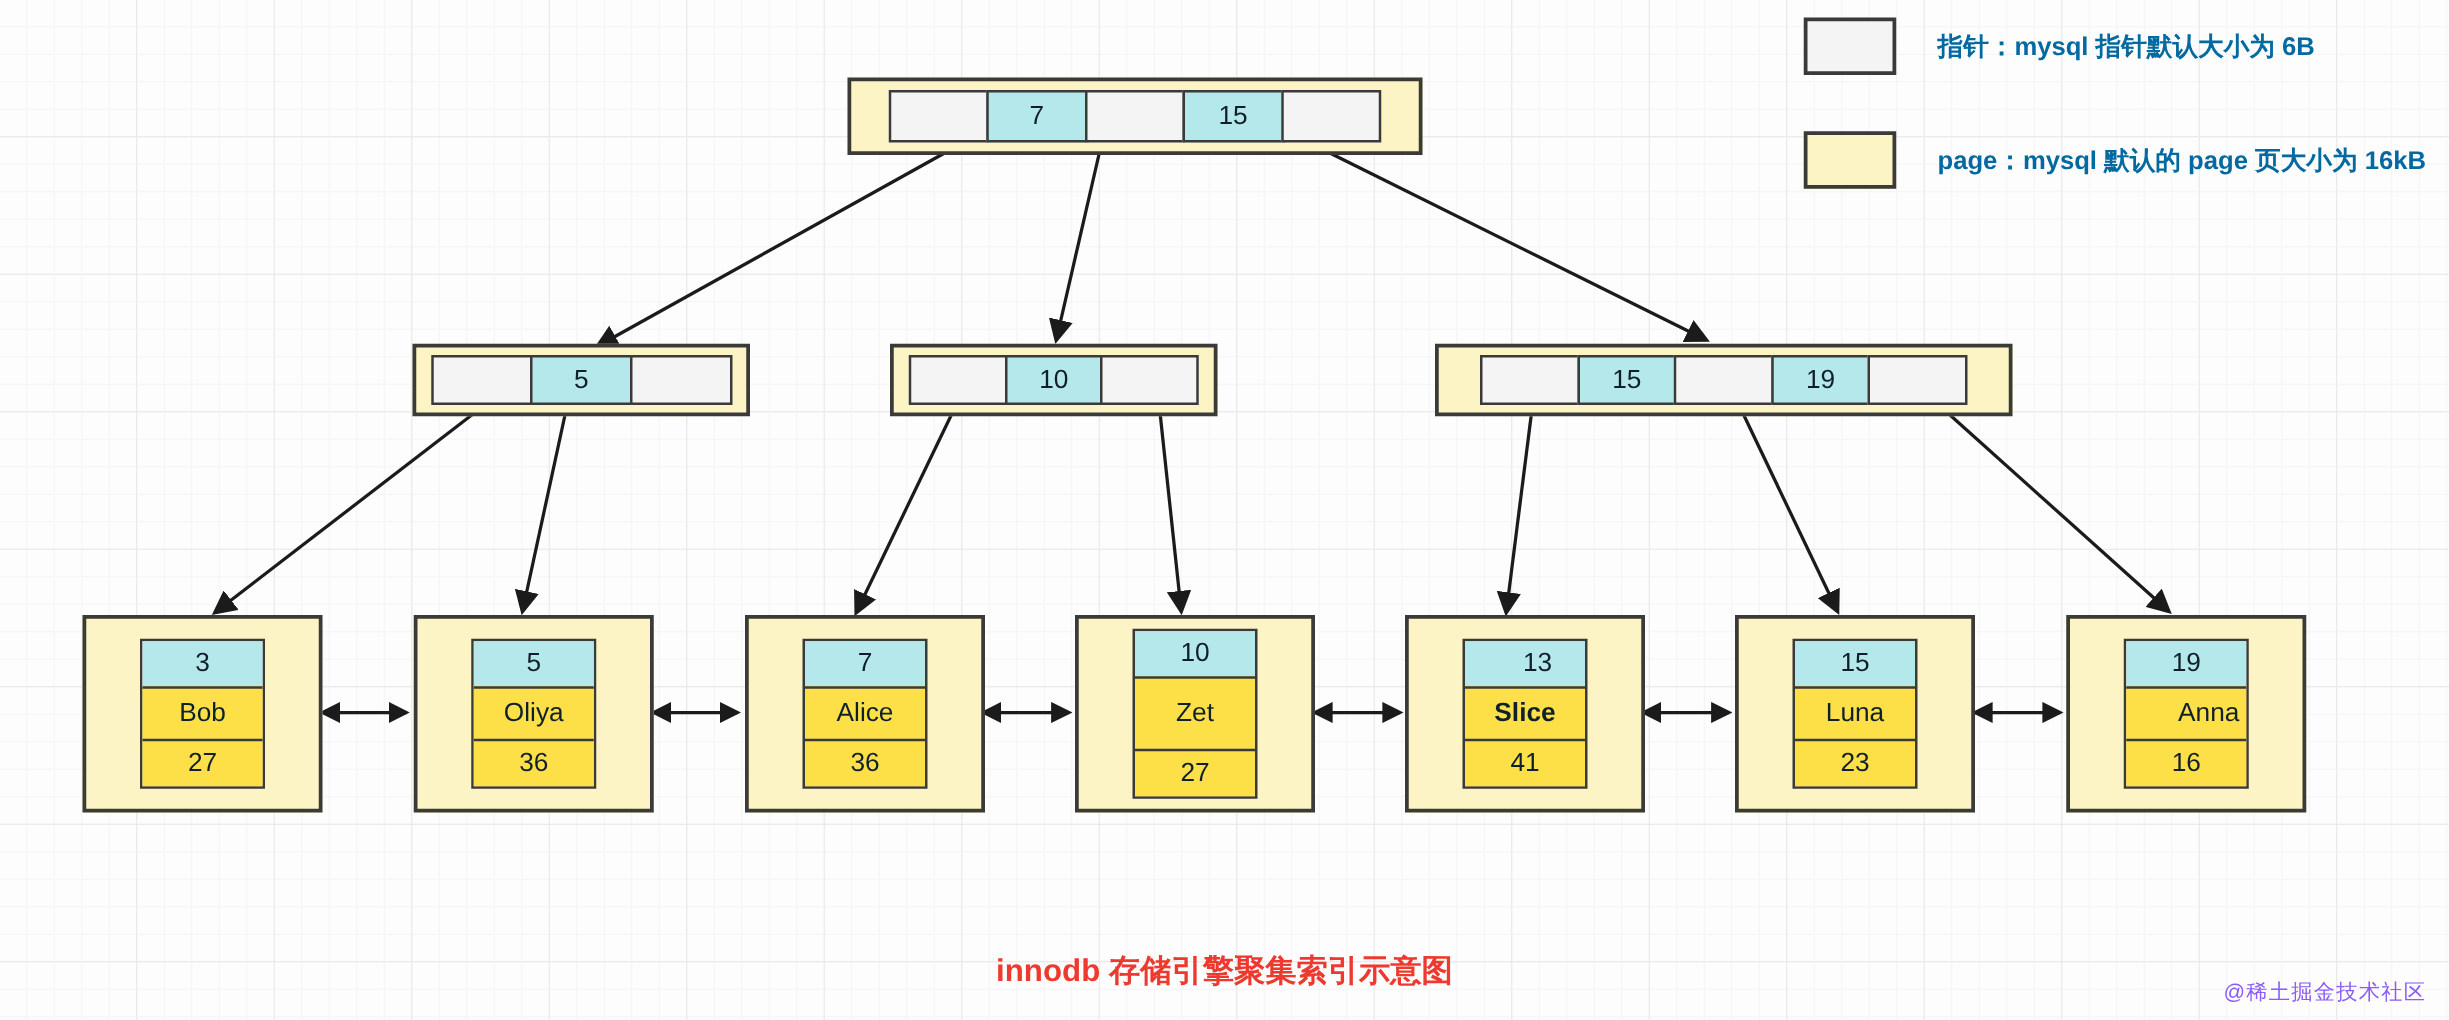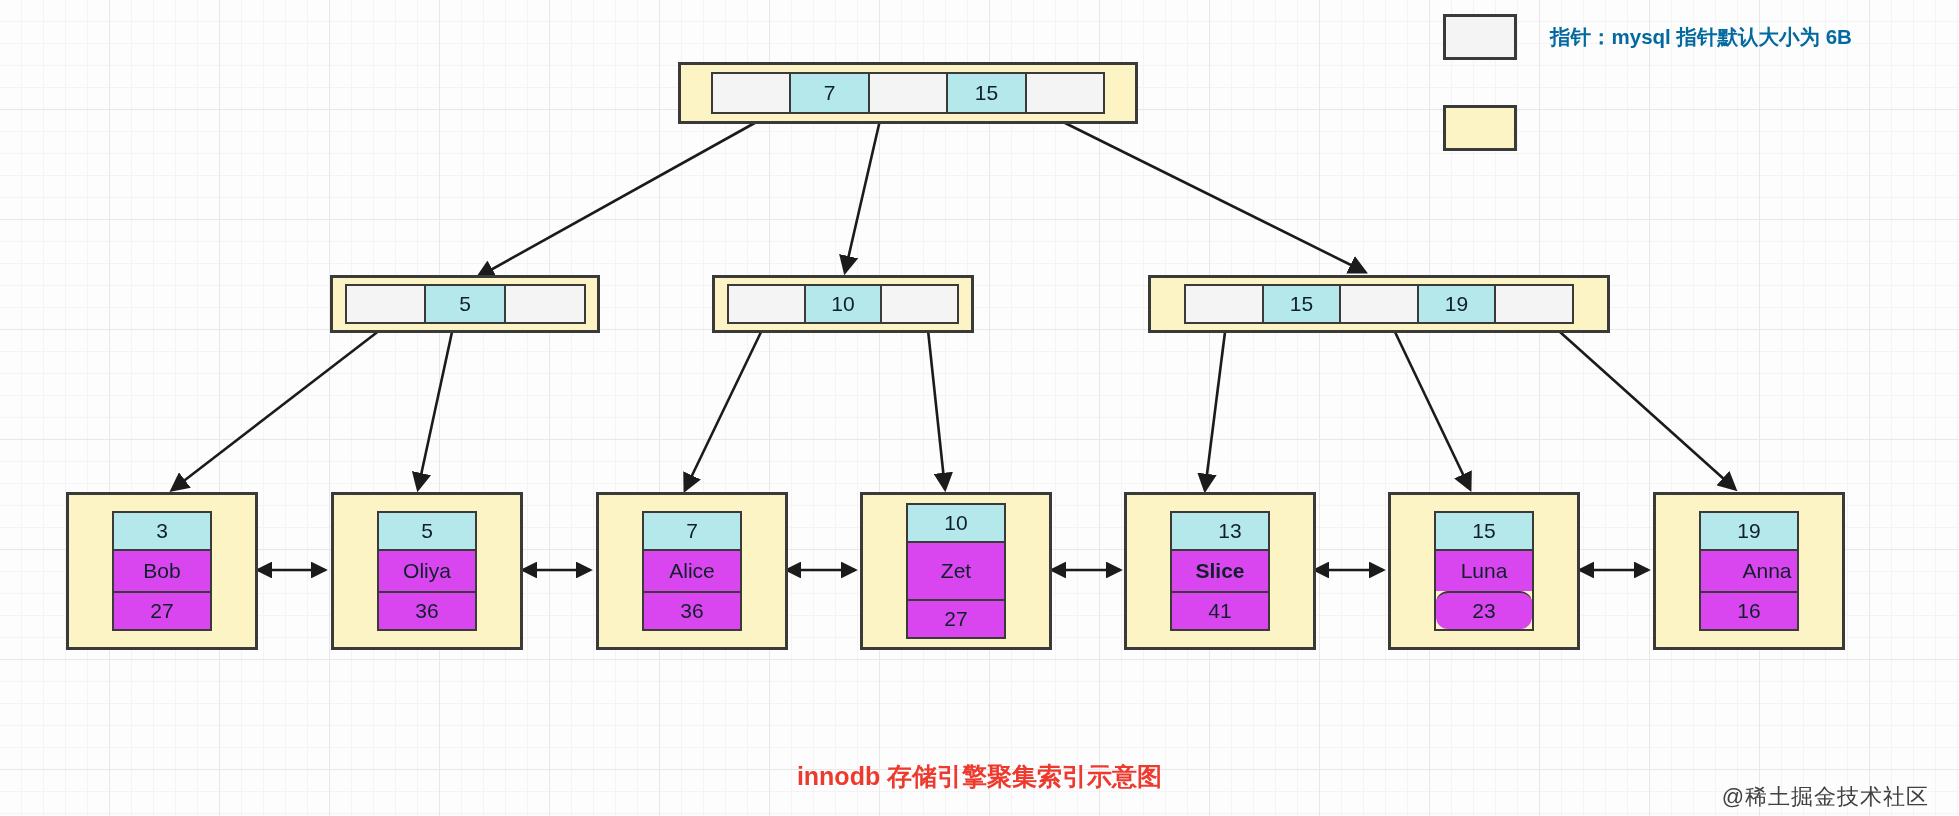--- a/index.html
+++ b/index.html
@@ -50,21 +50,21 @@
     border:2.5px solid #3a3a38; box-sizing:border-box;
   }
   .leaf-row{
     box-sizing:border-box;
     display:flex; align-items:center; justify-content:center;
     font-size:21px; color:#10202a;
     border-top:2.5px solid #3a3a38;
   }
   .leaf-row:first-child{ border-top:none; }
   .leaf-row.key{ background:#b4e8ea; }
-  .leaf-row.val{ background:#d946ef; }
+  .leaf-row.val{ background:#fde047; }
 
   
   #legend{ position:absolute; left:1443px; top:14px; }
   .legend-row{ display:flex; align-items:center; margin-bottom:45px; }
   .legend-swatch{
     width:74px; height:46px; box-sizing:border-box;
     border:3px solid #3a3a38; flex:none;
   }
   .legend-text{
     margin-left:33px;
@@ -72,22 +72,22 @@
     white-space:nowrap;
   }
 
   
   #caption{
     position:absolute; left:0; right:0; top:760px;
     text-align:center;
     color:#ee3a2e; font-size:25px; font-weight:bold;
   }
   #watermark{
-    position:absolute; right:30px; top:782px;
-    color:#404040; font-size:22px; letter-spacing:1px;
+    position:absolute; right:18px; top:782px;
+    color:#8b5cf6; font-size:17px; letter-spacing:1px;
   }
 </style>
 </head>
 <body>
 
 <div id="grid-bg"></div>
 
 <svg id="svg-edges" viewBox="0 0 1959 816" xmlns="http://www.w3.org/2000/svg">
   <defs>
     <marker id="arr" viewBox="0 0 12 12" refX="10" refY="6" markerWidth="7.5" markerHeight="7.5" orient="auto-start-reverse">
@@ -195,36 +195,37 @@
     <div class="leaf-row key" style="height:36px;padding-left:20px;">13</div>
     <div class="leaf-row val" style="height:42px;font-weight:bold;">Slice</div>
     <div class="leaf-row val" style="height:38px;">41</div>
   </div>
 </div>
 
 <div class="page" style="left:1388px; top:492px; width:192px; height:158px;">
   <div class="leaf-inner" style="width:100px;">
     <div class="leaf-row key" style="height:36px;">15</div>
     <div class="leaf-row val" style="height:42px;">Luna</div>
-    <div class="leaf-row val" style="height:38px;border-radius:12px;">23</div>
+    <div class="leaf-row val" style="height:38px;">23</div>
   </div>
 </div>
 
 <div class="page" style="left:1653px; top:492px; width:192px; height:158px;">
   <div class="leaf-inner" style="width:100px;">
     <div class="leaf-row key" style="height:36px;">19</div>
     <div class="leaf-row val" style="height:42px;padding-left:36px;">Anna</div>
     <div class="leaf-row val" style="height:38px;">16</div>
   </div>
 </div>
 
 <div id="legend">
   <div class="legend-row">
     <div class="legend-swatch" style="background:#f4f4f4;"></div>
     <div class="legend-text">指针：mysql 指针默认大小为 6B</div>
   </div>
   <div class="legend-row">
     <div class="legend-swatch" style="background:#fcf4c4;"></div>
+    <div class="legend-text">page：mysql 默认的 page 页大小为 16kB</div>
   </div>
 </div>
 
 <div id="caption">innodb 存储引擎聚集索引示意图</div>
 <div id="watermark">@稀土掘金技术社区</div>
 
 </body></html>

